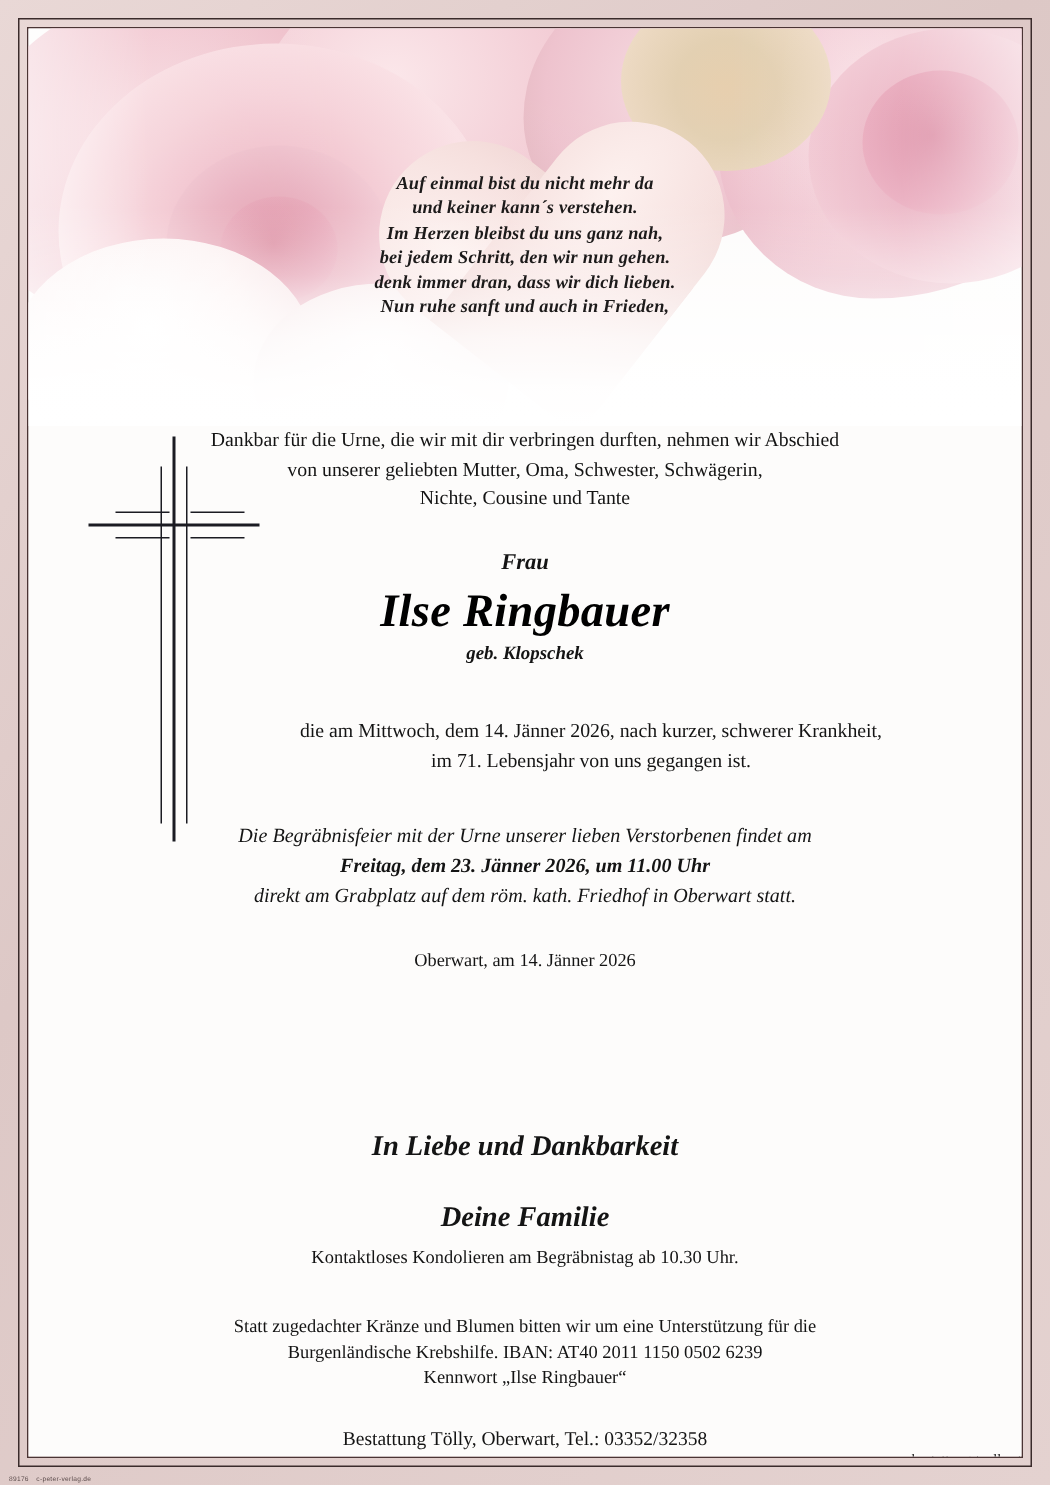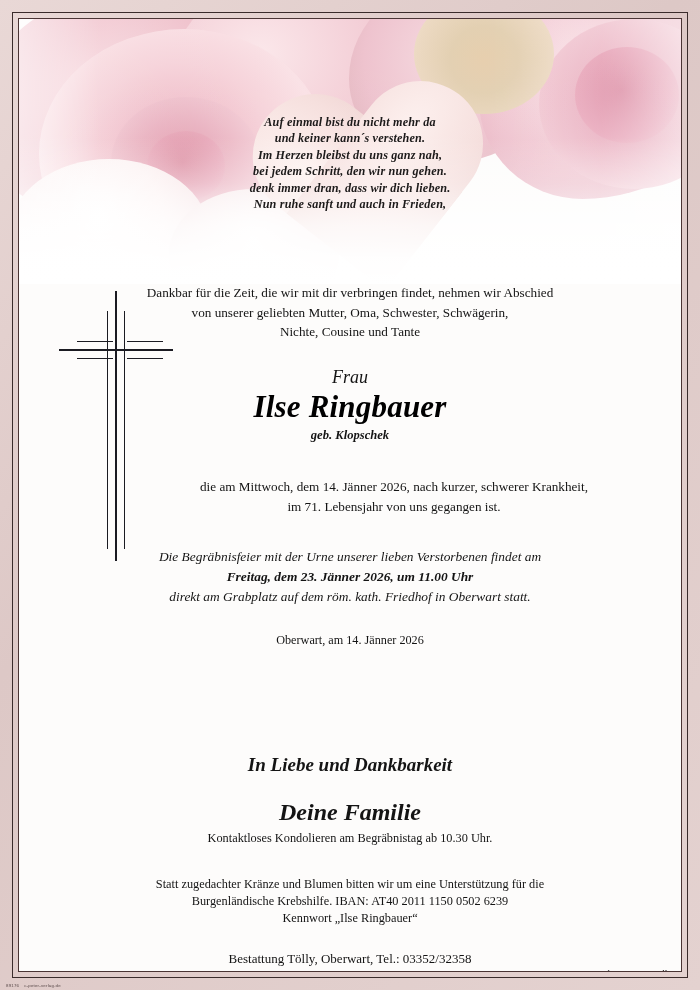--- a/index.html
+++ b/index.html
@@ -199,22 +199,22 @@
   }
   #intro .ln {
     font-size: 13.2px;
     line-height: 19.5px;
   }
 
   #salutation {
     position: absolute;
     left: 0; top: 348px; width: 100%;
     font-style: italic;
-    font-weight: normal;
-    font-size: 18px;
+    font-weight: bold;
+    font-size: 15px;
   }
   #name {
     position: absolute;
     left: 0; top: 370px; width: 100%;
     font-style: italic;
     font-weight: bold;
     font-size: 31px;
     letter-spacing: 0.2px;
     color: #000;
   }
@@ -253,21 +253,21 @@
   }
 
   #closing {
     position: absolute;
     left: 0; top: 693px; width: 100%;
     font-style: italic;
     font-weight: bold;
     margin-top: 40px;
   }
   #closing .l1 { font-size: 19px; line-height: 26px; display:block; }
-  #closing .l2 { font-size: 24px; line-height: 26px; display:block; margin-top: 21px; }
+  #closing .l2 { font-size: 19px; line-height: 26px; display:block; margin-top: 21px; }
 
   #condolence {
     position: absolute;
     left: 0; top: 812px; width: 100%;
     font-size: 12.3px;
   }
 
   #donation {
     position: absolute;
     left: 0; top: 857px; width: 100%;
@@ -358,21 +358,21 @@
       <div class="h-main"></div>
       <div class="h-side t-l"></div>
       <div class="h-side t-r"></div>
       <div class="h-side b-l"></div>
       <div class="h-side b-r"></div>
     </div>
 
     <div id="body-text">
 
       <div id="intro" class="blk">
-        <span class="ln">Dankbar für die Zeit, die wir mit dir verbringen findet, nehmen wir Abschied</span>
+        <span class="ln">Dankbar für die Urne, die wir mit dir verbringen durften, nehmen wir Abschied</span>
         <span class="ln">von unserer geliebten Mutter, Oma, Schwester, Schwägerin,</span>
         <span class="ln">Nichte, Cousine und Tante</span>
       </div>
 
       <div id="salutation" class="blk">Frau</div>
       <div id="name" class="blk">Ilse Ringbauer</div>
       <div id="maiden" class="blk">geb. Klopschek</div>
 
       <div id="death" class="blk">
         <span class="ln">die am Mittwoch, dem 14. Jänner 2026, nach kurzer, schwerer Krankheit,</span>

